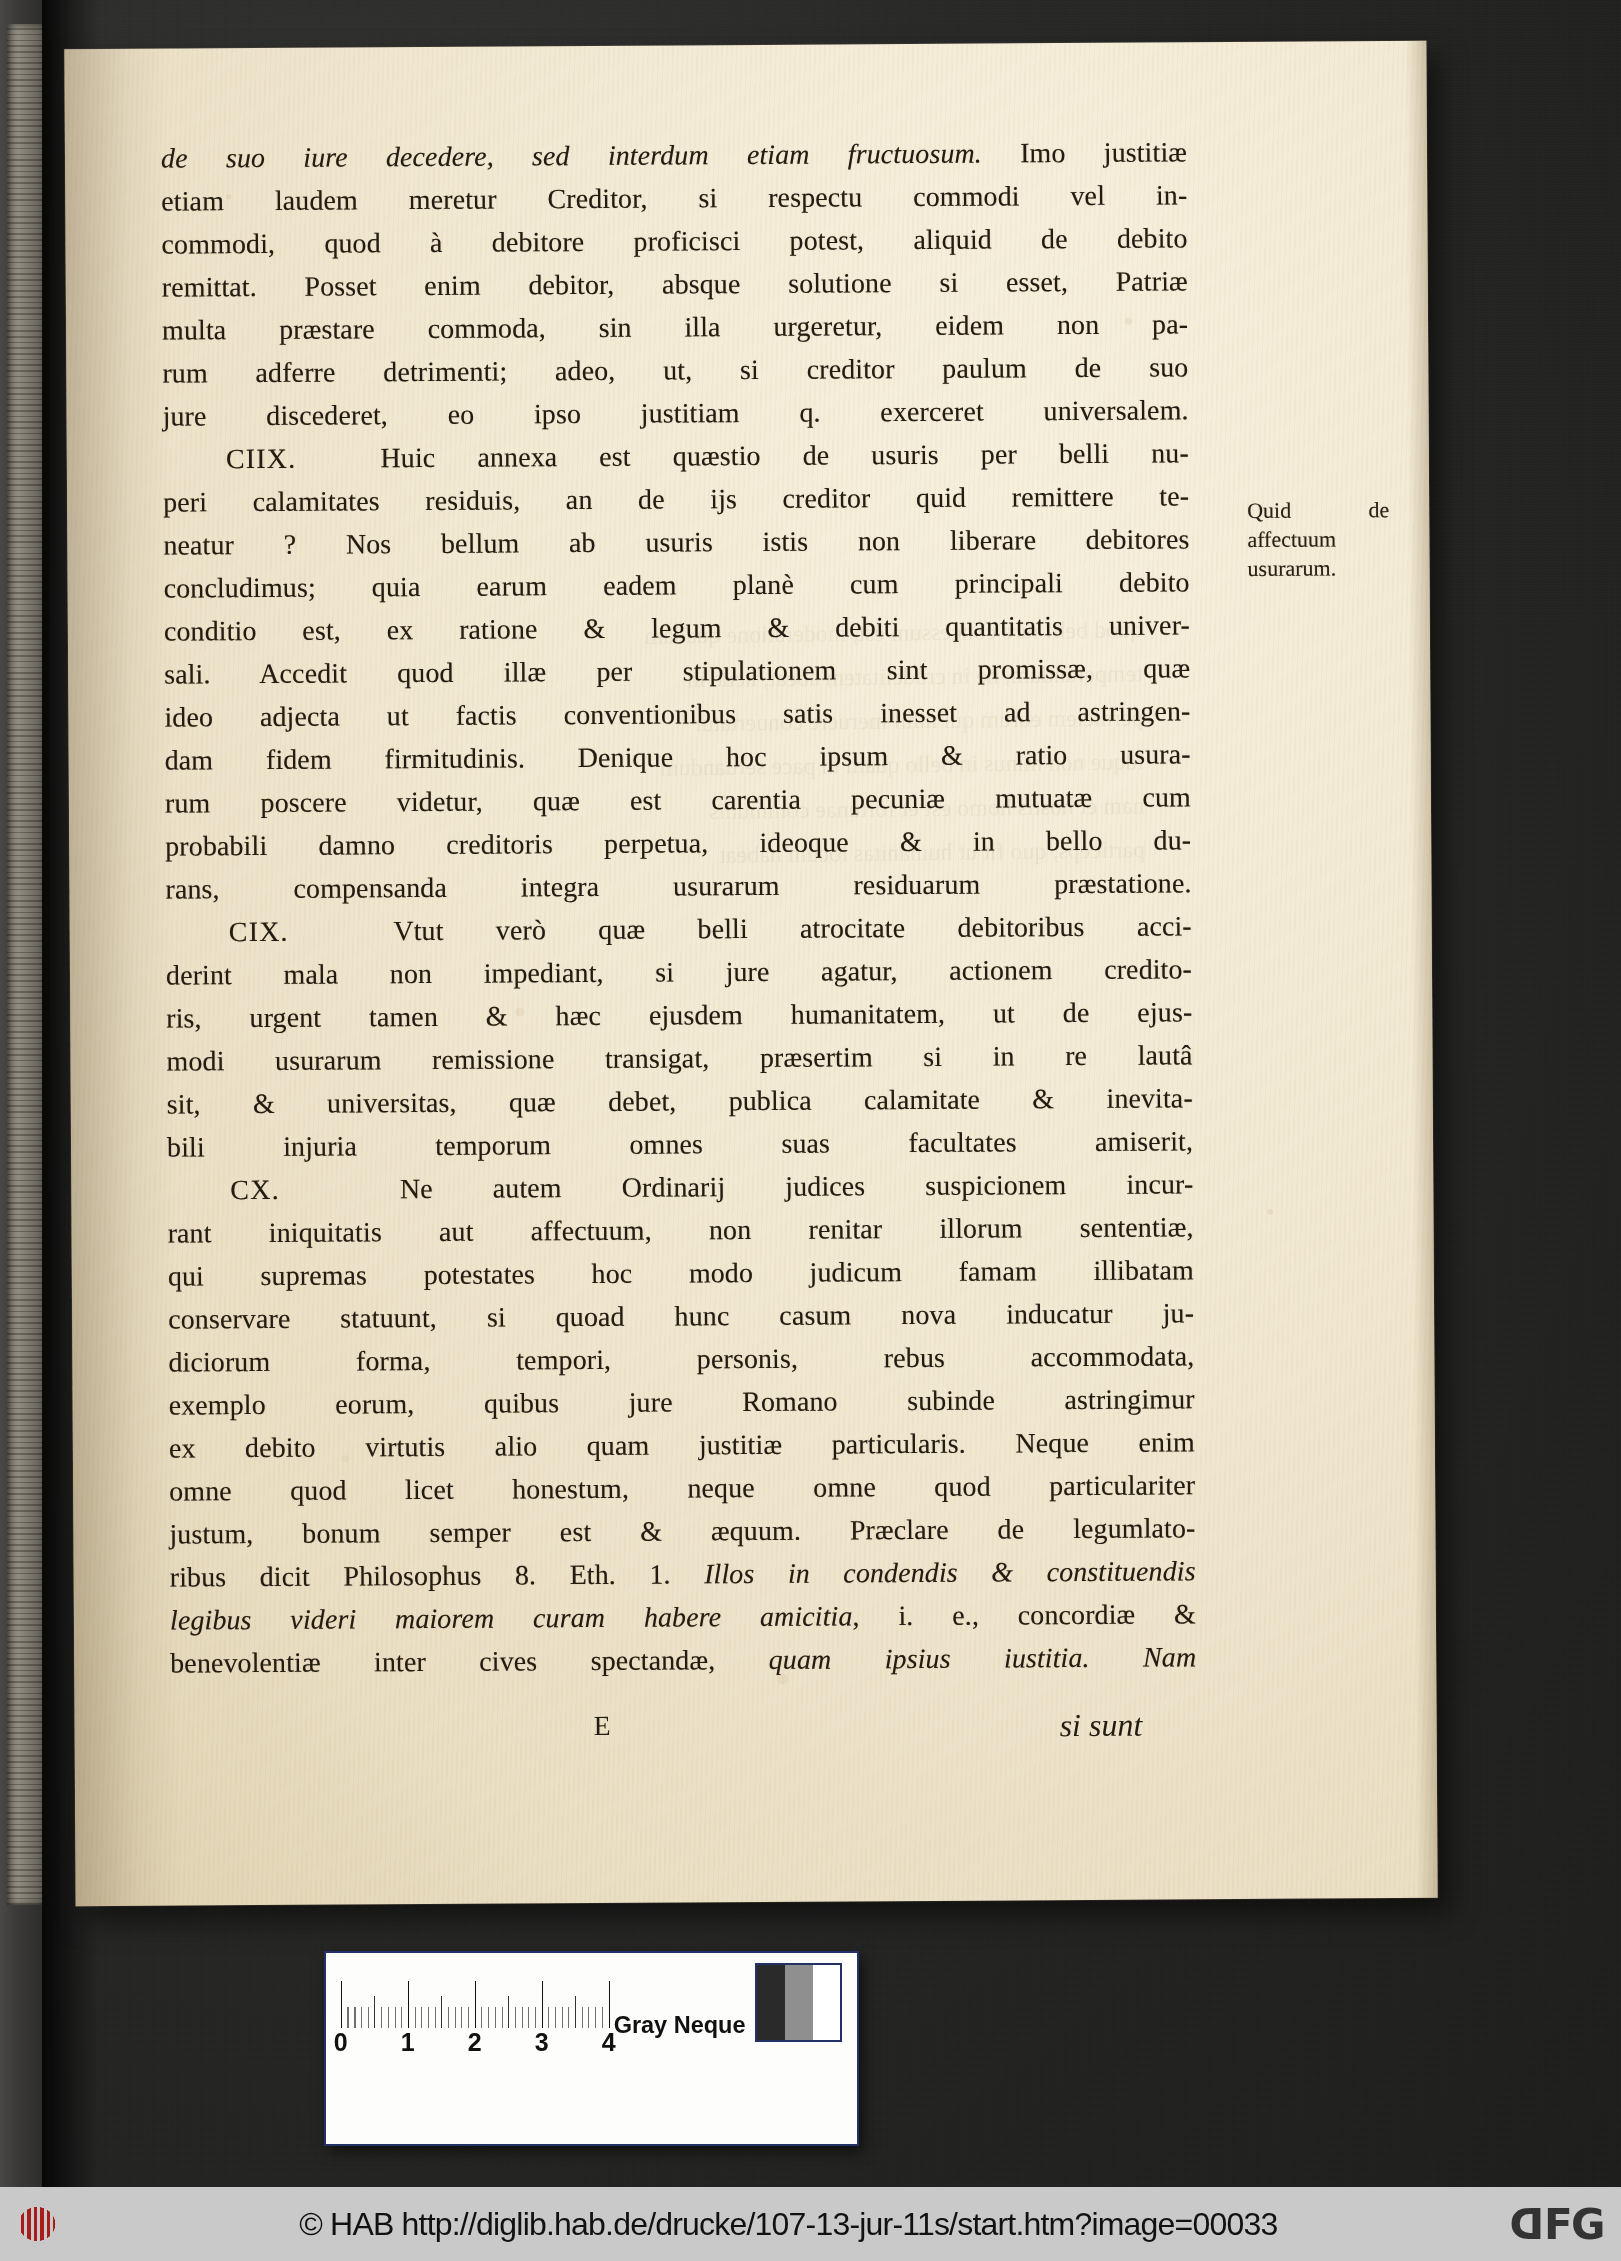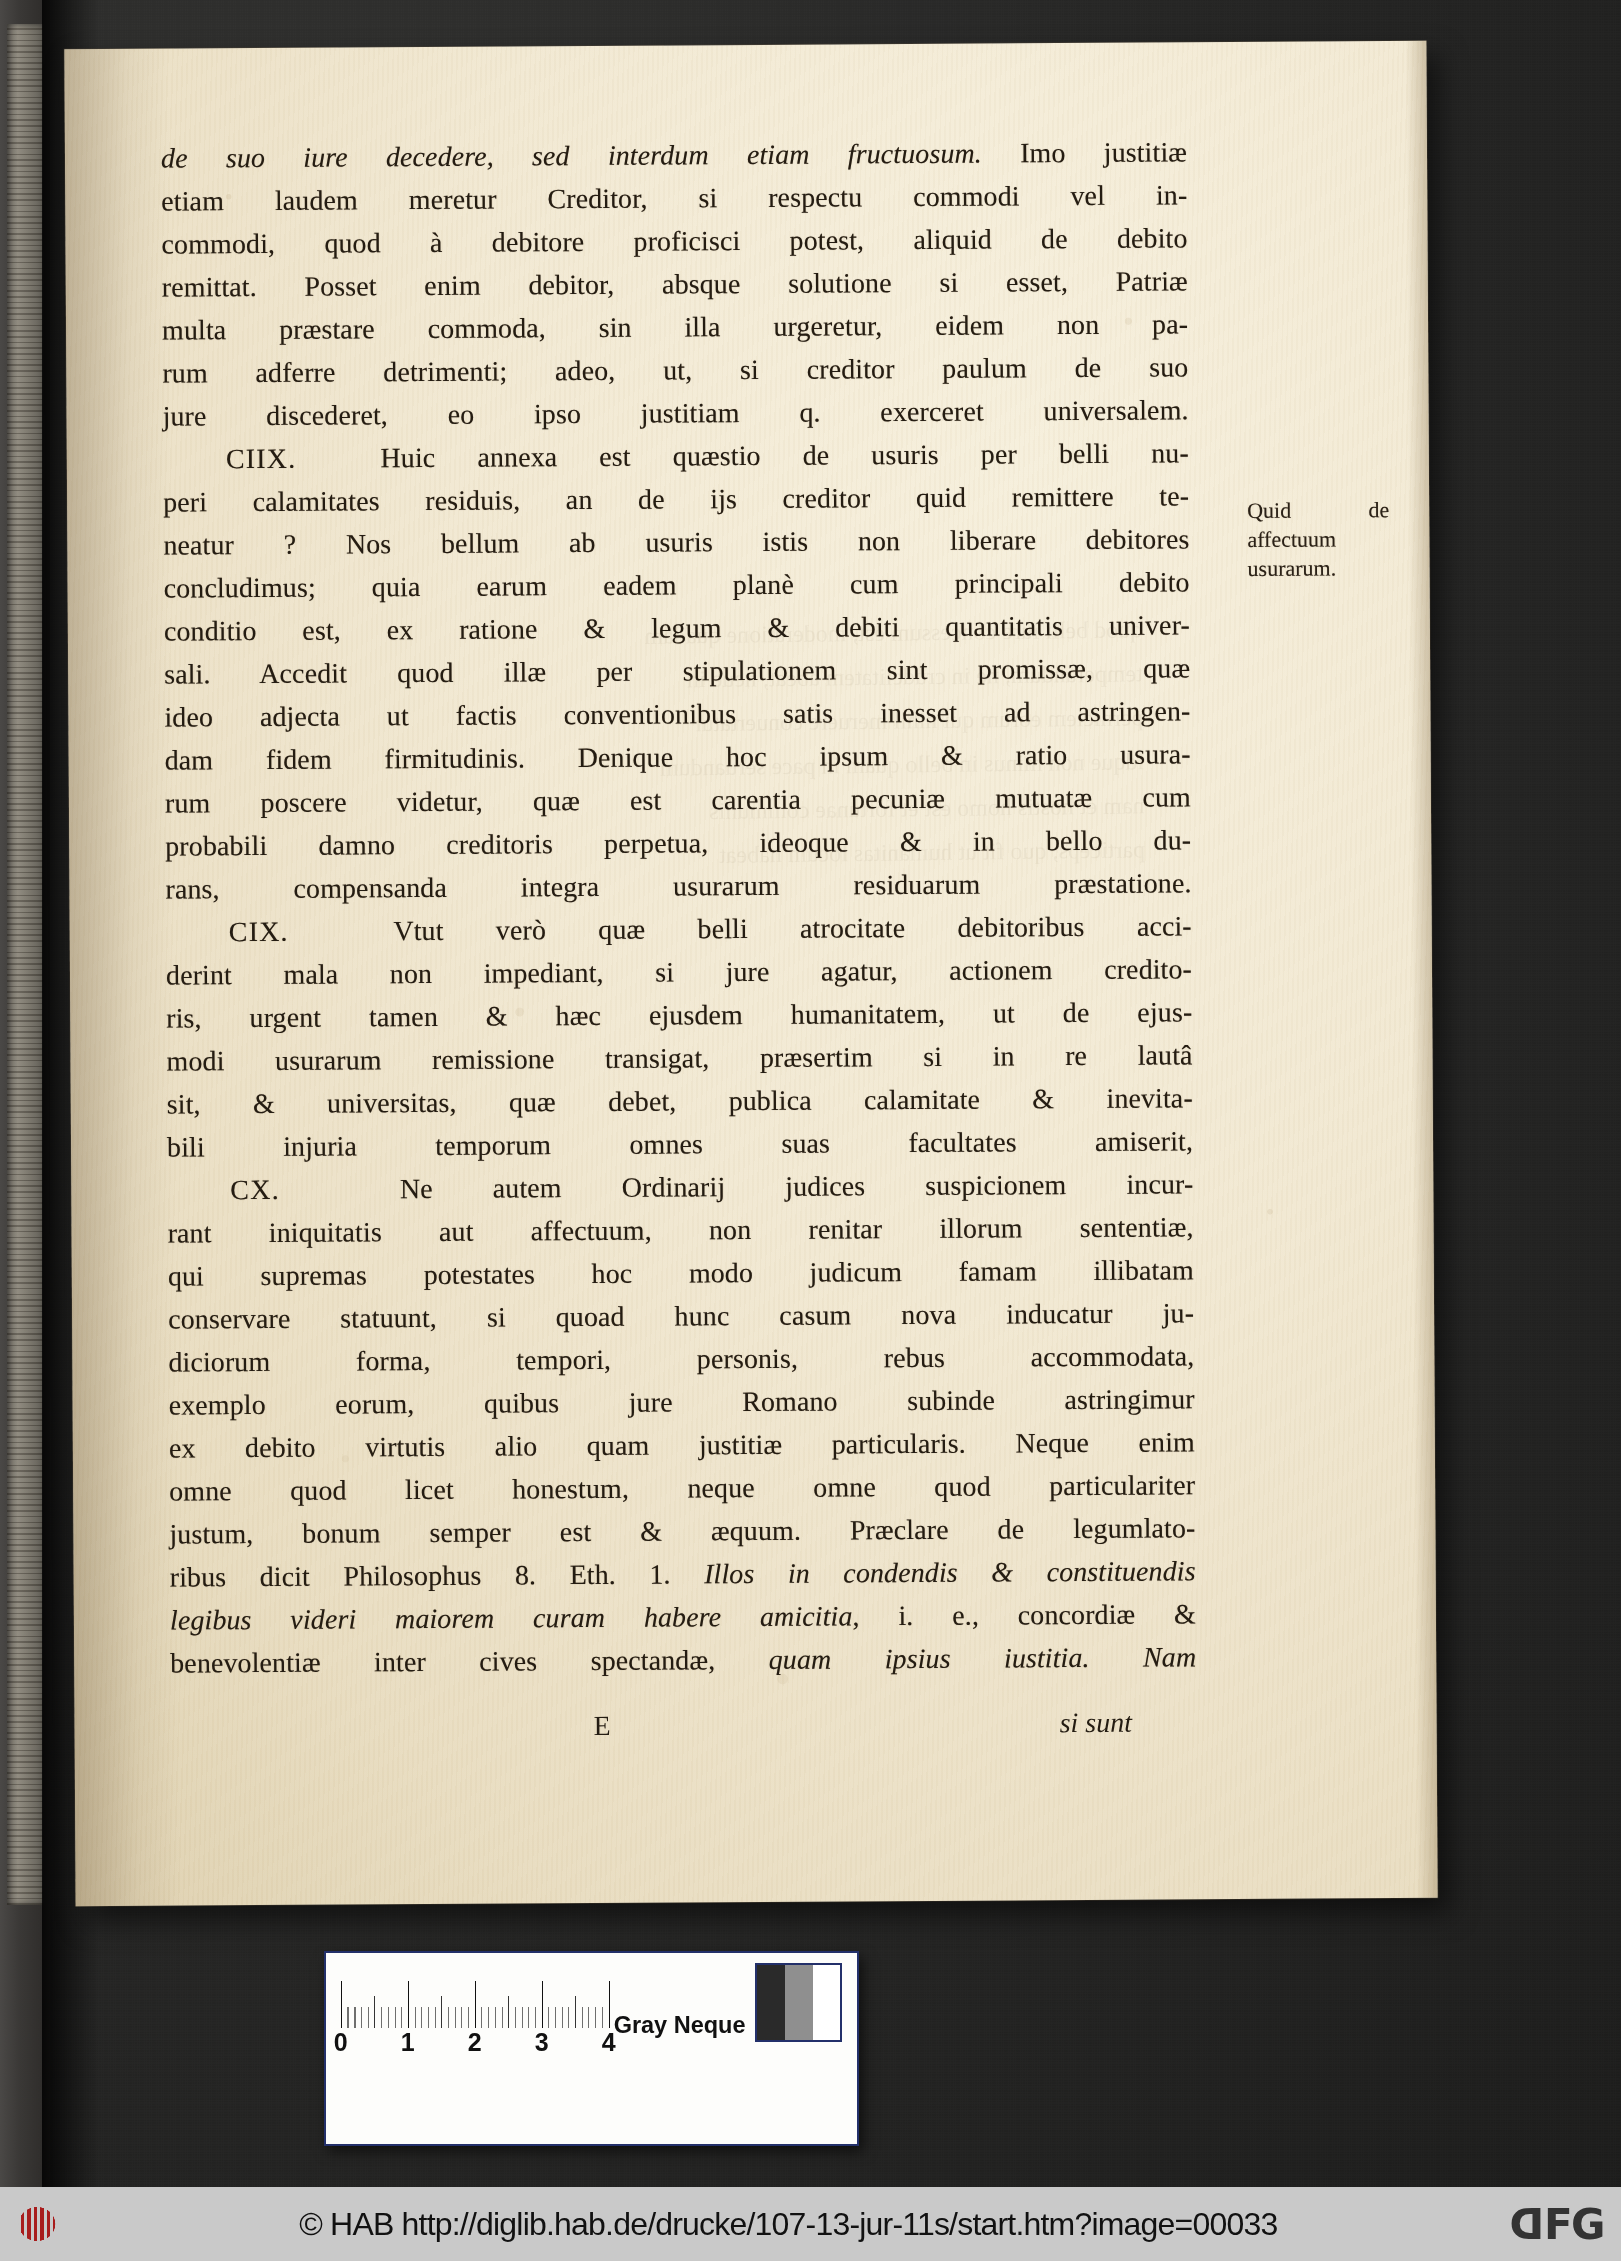--- a/index.html
+++ b/index.html
@@ -149,21 +149,21 @@
     position: absolute;
     left: 519px;
     top: 1664px;
     font-size: 27.6px;
     color: #241c12;
   }
   .catchword {
     position: absolute;
     left: 985px;
     top: 1664px;
-    font-size: 28px;
+    font-size: 32px;
     font-style: italic;
     color: #241c12;
   }
 
   
   .bleed {
     position:absolute;
     left: 146px; top: 568px;
     width: 932px; height: 1095px;
     opacity: .055;

